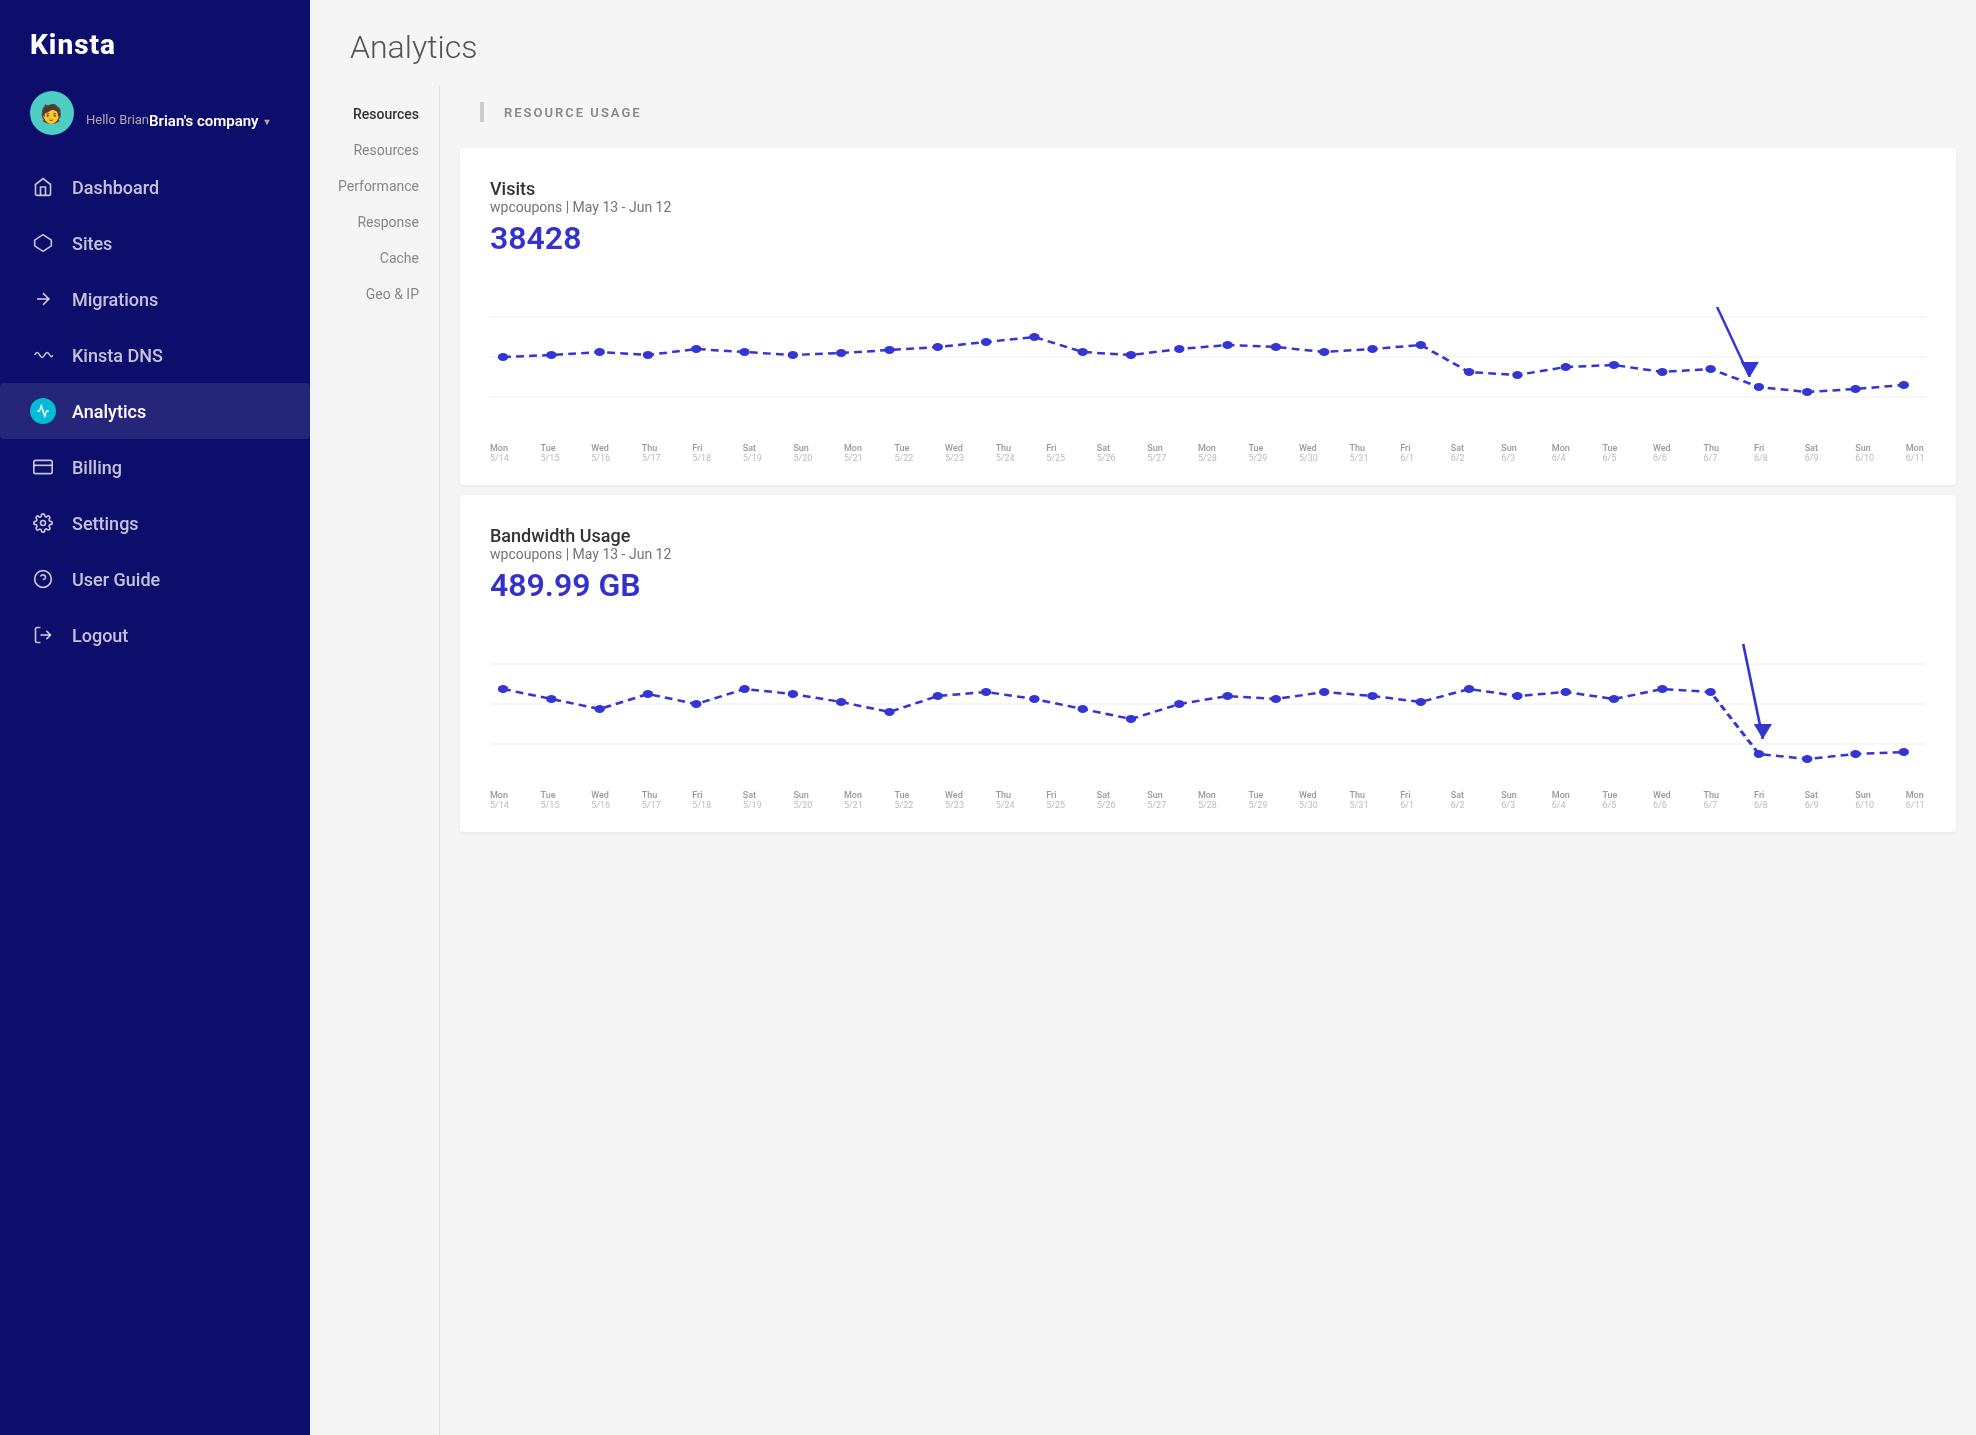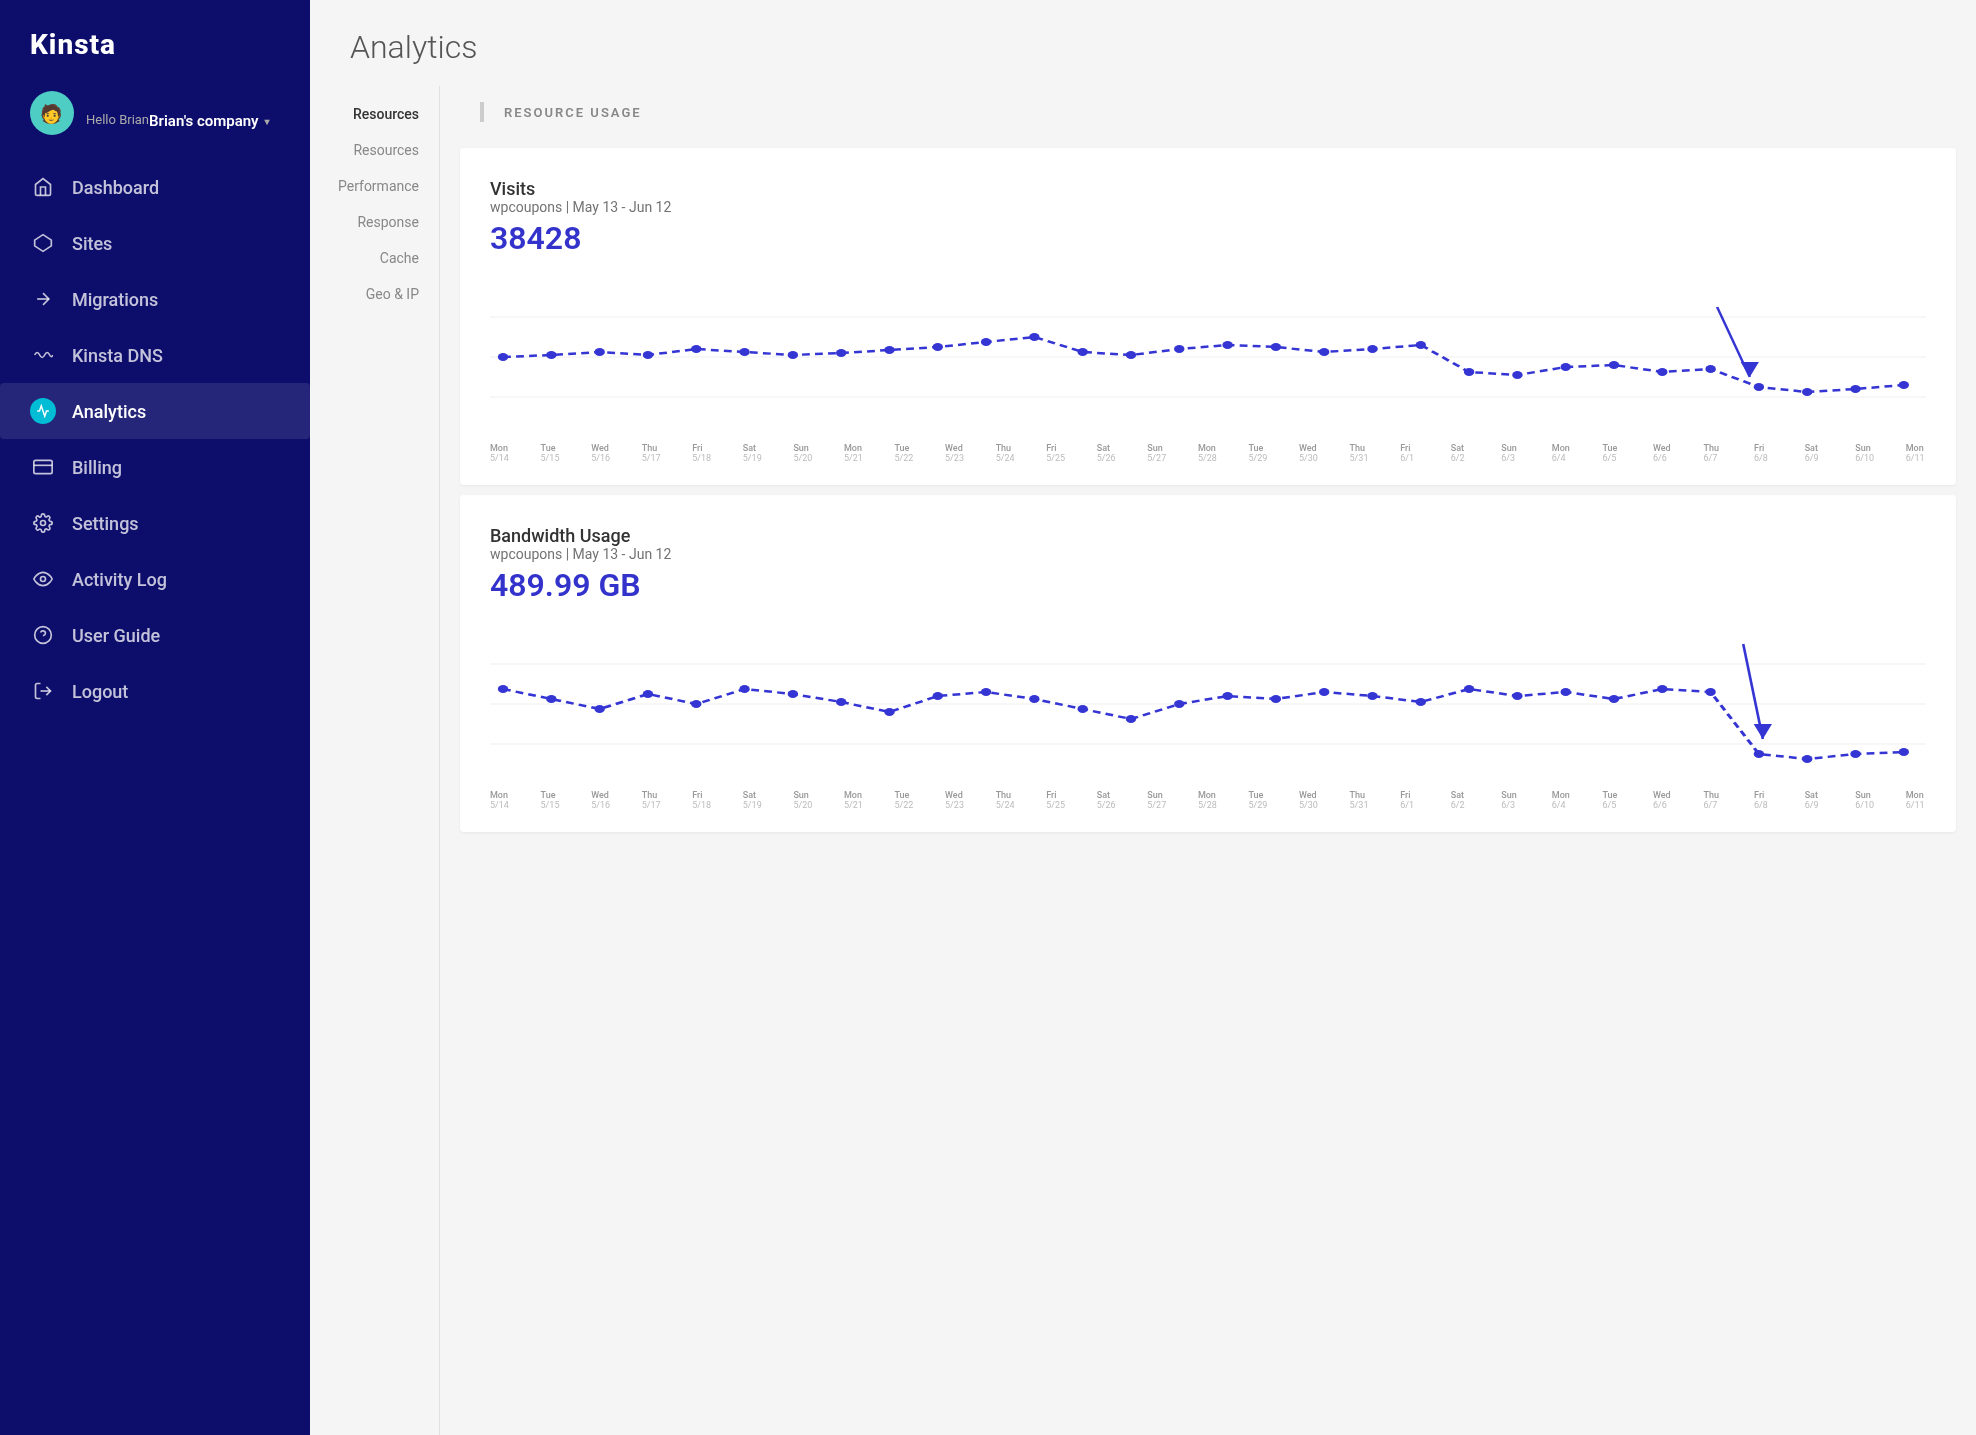--- a/index.html
+++ b/index.html
@@ -254,29 +254,20 @@
       <span>Billing</span>
     </div>
     <div class="nav-item">
       <span class="nav-icon">
         <svg width="20" height="20" viewBox="0 0 24 24" fill="none" stroke="currentColor" stroke-width="2">
             <circle cx="12" cy="12" r="3"></circle>
             <path d="M19.4 15a1.65 1.65 0 00.33 1.82l.06.06a2 2 0 010 2.83 2 2 0 01-2.83 0l-.06-.06a1.65 1.65 0 00-1.82-.33 1.65 1.65 0 00-1 1.51V21a2 2 0 01-4 0v-.09A1.65 1.65 0 009 19.4a1.65 1.65 0 00-1.82.33l-.06.06a2 2 0 01-2.83-2.83l.06-.06A1.65 1.65 0 004.68 15a1.65 1.65 0 00-1.51-1H3a2 2 0 010-4h.09A1.65 1.65 0 004.6 9a1.65 1.65 0 00-.33-1.82l-.06-.06a2 2 0 012.83-2.83l.06.06A1.65 1.65 0 009 4.68a1.65 1.65 0 001-1.51V3a2 2 0 014 0v.09a1.65 1.65 0 001 1.51 1.65 1.65 0 001.82-.33l.06-.06a2 2 0 012.83 2.83l-.06.06A1.65 1.65 0 0019.4 9a1.65 1.65 0 001.51 1H21a2 2 0 010 4h-.09a1.65 1.65 0 00-1.51 1z"></path>
           </svg>
       </span>
       <span>Settings</span>
-    </div>
-    <div class="nav-item">
-      <span class="nav-icon">
-        <svg width="20" height="20" viewBox="0 0 24 24" fill="none" stroke="currentColor" stroke-width="2">
-            <path d="M1 12s4-8 11-8 11 8 11 8-4 8-11 8-11-8-11-8z"></path>
-            <circle cx="12" cy="12" r="3"></circle>
-          </svg>
-      </span>
-      <span>Activity Log</span>
     </div>
     <div class="nav-item">
       <span class="nav-icon">
         <svg width="20" height="20" viewBox="0 0 24 24" fill="none" stroke="currentColor" stroke-width="2">
             <circle cx="12" cy="12" r="10"></circle>
             <path d="M9.09 9a3 3 0 015.83 1c0 2-3 3-3 3"></path>
             <line x1="12" y1="17" x2="12.01" y2="17"></line>
           </svg>
       </span>
       <span>User Guide</span>

